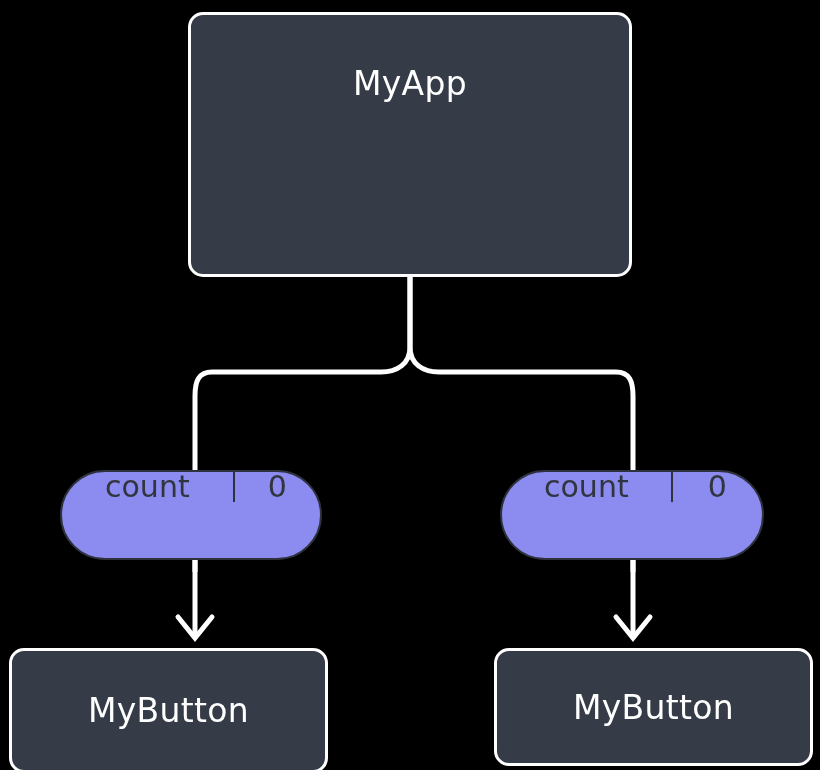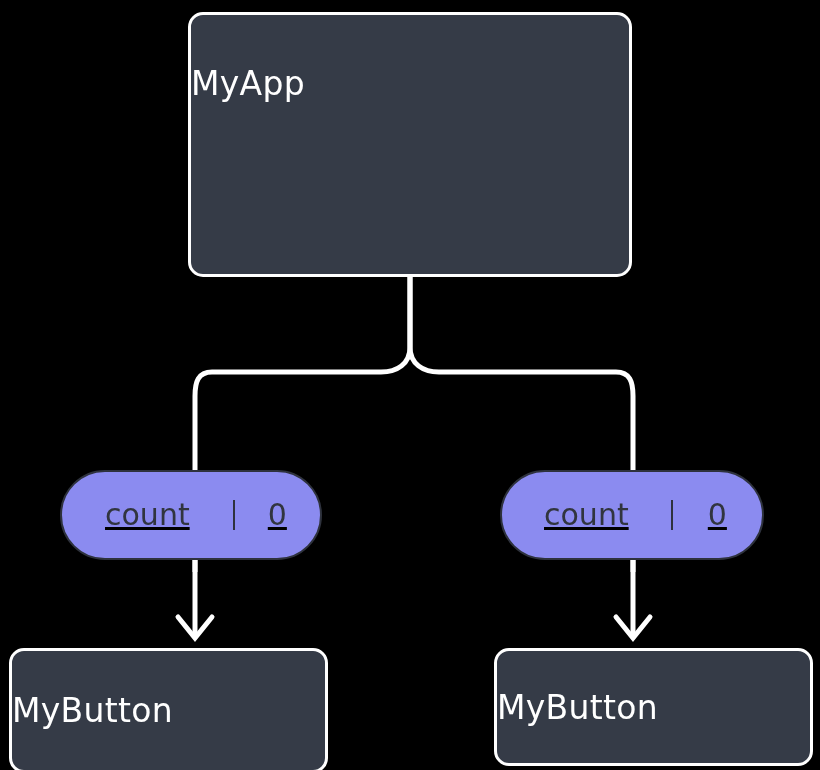--- a/index.html
+++ b/index.html
@@ -25,20 +25,21 @@
   }
 
   
   .component-box {
     position: absolute;
     box-sizing: border-box;
     background: #353b47;
     border: 3px solid #ffffff;
     border-radius: 15px;
     display: flex;
+    justify-content: center;
   }
   .component-title {
     color: #ffffff;
     font-size: 33px;
     font-weight: 400;
     letter-spacing: 0.3px;
     line-height: 1;
     white-space: nowrap;
   }
 
@@ -65,24 +66,23 @@
     height: 118px;
     align-items: center;
     padding-top: 0;
   }
 
   
   .state-pill {
     position: absolute;
     box-sizing: border-box;
     display: flex;
-    align-items: center;
+    align-items: flex-start;
     border-radius: 999px;
     overflow: hidden;
-    text-decoration: underline;
   }
   .pill-key, .pill-val {
     display: flex;
     align-items: center;
     justify-content: center;
     line-height: 1;
     white-space: nowrap;
   }
 
   

